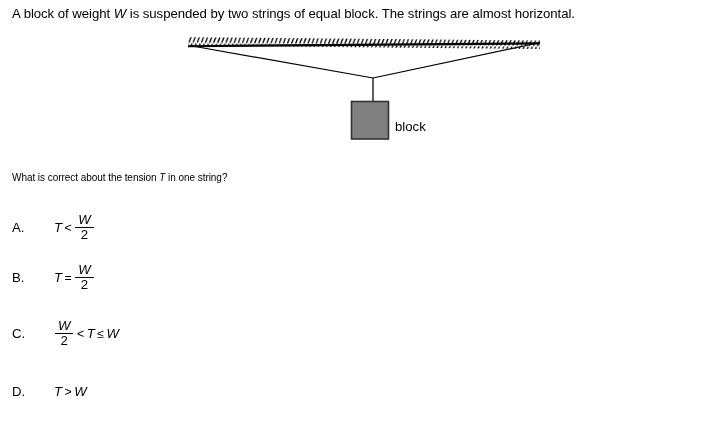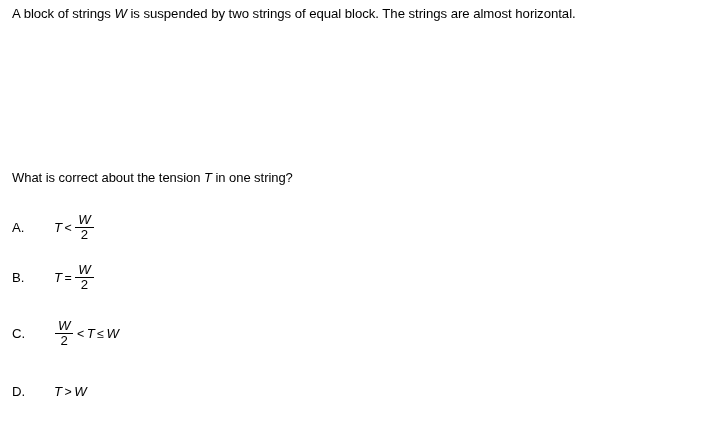--- a/index.html
+++ b/index.html
@@ -53,21 +53,21 @@
     font-size: 13.2px;
     line-height: 16px;
     white-space: nowrap;
   }
 
   
   .question {
     position: absolute;
     left: 12px;
     top: 170px;
-    font-size: 13px;
+    font-size: 10px;
     line-height: 16px;
     white-space: nowrap;
     letter-spacing: -0.05px;
   }
 
   
   .option {
     position: absolute;
     left: 12px;
     height: 44px;
@@ -132,23 +132,47 @@
   #opt-b { top: 256px; }
   #opt-c { top: 312px; }
   #opt-d { top: 370px; }
 </style>
 </head>
 <body>
 
 <div class="page">
 
   <div class="stem">
-    <span>A block of strings </span><span class="var">W</span><span> is suspended by two strings of equal block.  The strings are almost horizontal.</span>
-  </div>
-
+    <span>A block of weight </span><span class="var">W</span><span> is suspended by two strings of equal block.  The strings are almost horizontal.</span>
+  </div>
+
+  <div class="figure">
+    <svg width="723" height="120" viewBox="0 0 723 120" xmlns="http://www.w3.org/2000/svg">
+      <defs>
+        <pattern id="hatchPat" width="4.1" height="9" patternUnits="userSpaceOnUse">
+          <line x1="3.4" y1="0.5" x2="0.4" y2="8.6" stroke="#000000" stroke-width="1.35"></line>
+        </pattern>
+      </defs>
+
+      <g transform="rotate(0.55 188 11)">
+        <rect x="188" y="3.2" width="352" height="8.4" fill="url(#hatchPat)"></rect>
+      </g>
+
+      <line x1="188" y1="12.2" x2="540" y2="9.4" stroke="#000000" stroke-width="2.1" stroke-linecap="butt"></line>
+
+      <line x1="189.5" y1="11.5" x2="373" y2="44" stroke="#000000" stroke-width="1.25"></line>
+
+      <line x1="538" y1="9" x2="373" y2="44" stroke="#000000" stroke-width="1.25"></line>
+
+      <line x1="373" y1="44" x2="373" y2="67.5" stroke="#000000" stroke-width="1.25"></line>
+
+      <rect x="351.5" y="67.5" width="37" height="37.5" fill="#808080" stroke="#333333" stroke-width="1.6"></rect>
+    </svg>
+    <div class="block-label">block</div>
+  </div>
 
   <div class="question">
     <span>What is correct about the tension </span><span class="var">T</span><span> in one string?</span>
   </div>
 
   <div class="option" id="opt-a">
     <div class="opt-letter">A.</div>
     <div class="opt-body">
       <span class="mi">T</span>
       <span class="op">&lt;</span>

